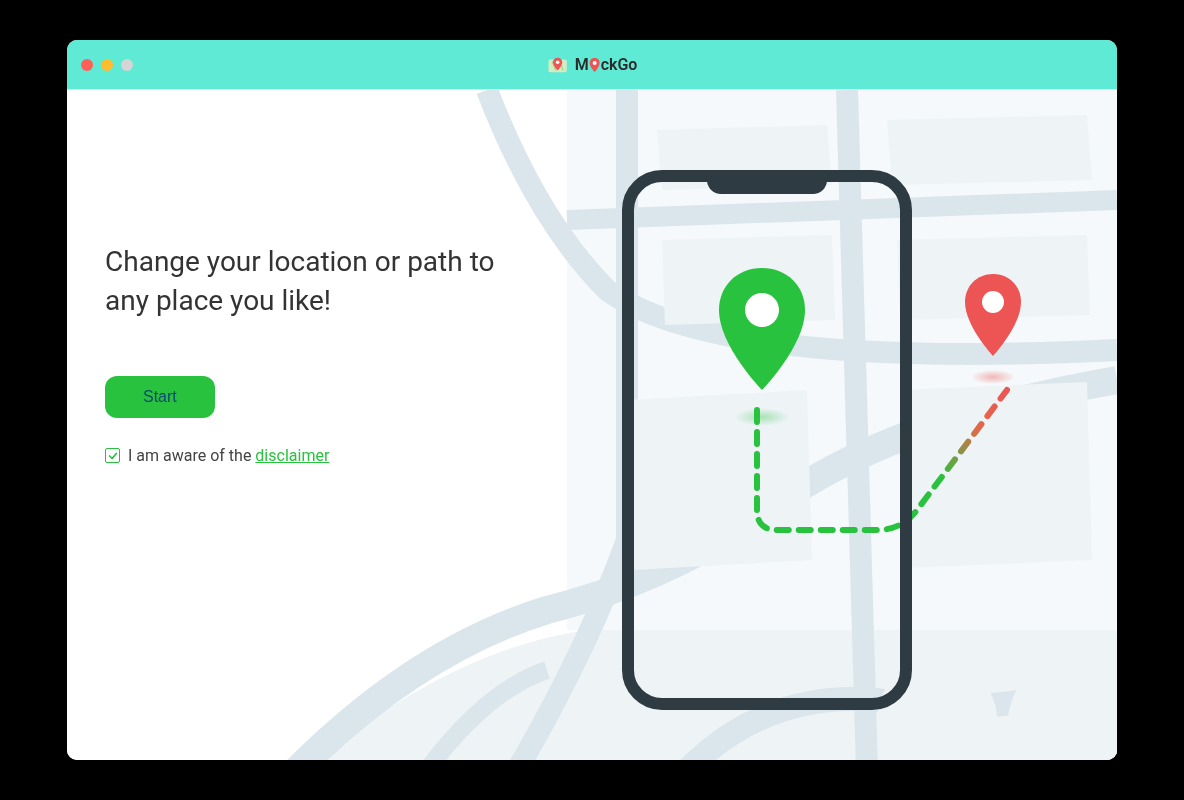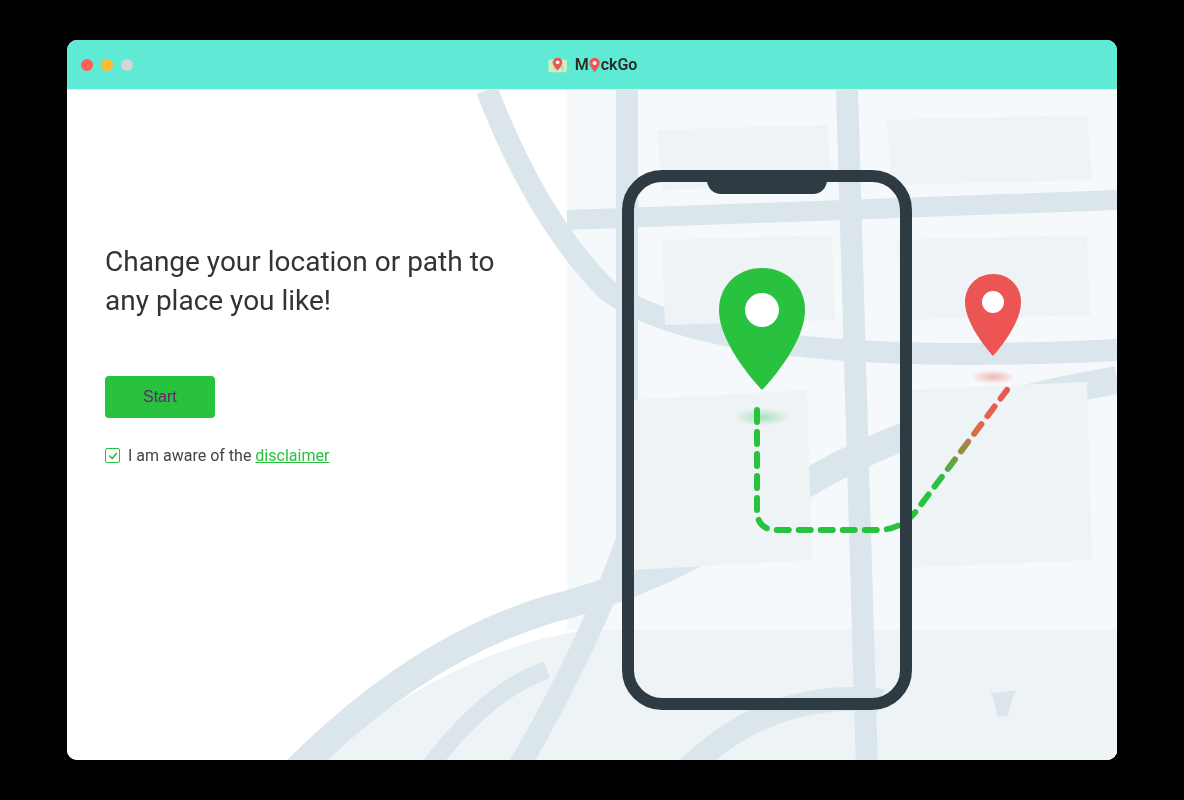--- a/index.html
+++ b/index.html
@@ -74,23 +74,23 @@
     }
     .headline {
       font-size: 28px;
       line-height: 1.4;
       color: #333;
       font-weight: 400;
       margin-bottom: 56px;
     }
     .start-btn {
       background: #28c23e;
-      color: #701a75;
+      color: #0c4a6e;
       border: none;
-      border-radius: 4px;
+      border-radius: 12px;
       padding: 12px 38px;
       font-size: 16px;
       cursor: pointer;
       margin-bottom: 28px;
     }
     .disclaimer-row {
       display: flex;
       align-items: center;
       gap: 8px;
       font-size: 16px;

